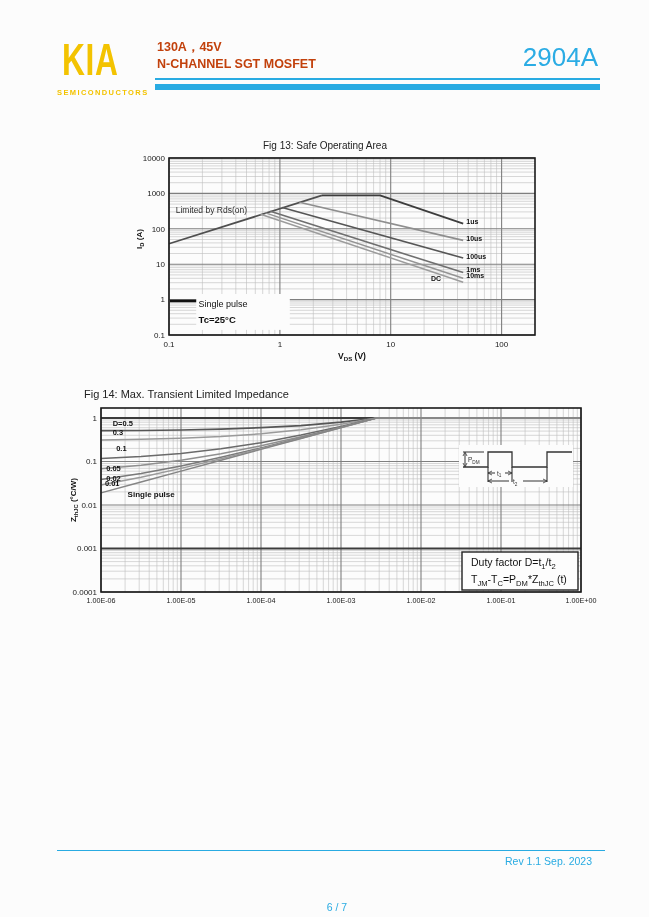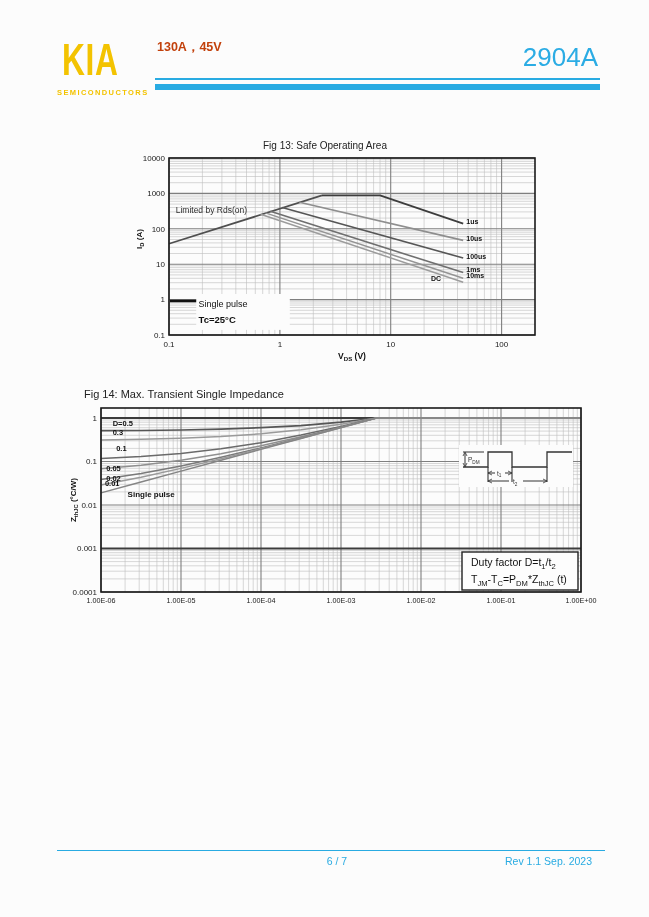--- a/index.html
+++ b/index.html
@@ -18,34 +18,35 @@
   .rule-thick{position:absolute;left:155px;top:84px;width:445px;height:5.5px;background:#29abe2;}
   
   .fig13-title{position:absolute;left:120px;top:140px;width:410px;text-align:center;
                font-size:10px;color:#222;}
   .fig14-title{position:absolute;left:84px;top:388px;font-size:11px;color:#222;}
   svg.chart{position:absolute;}
   #fig13{left:120px;top:135px;}
   #fig14{left:60px;top:385px;}
   
   .footer-rule{position:absolute;left:57px;top:850px;width:548px;height:1.4px;background:#29abe2;}
-  .page-num{position:absolute;left:297px;top:855px;width:80px;text-align:center;
+  .page-num{position:absolute;left:297px;top:901px;width:80px;text-align:center;
             font-size:10.5px;color:#29a9e0;}
   .revision{position:absolute;right:57px;top:855px;font-size:10.5px;color:#29a9e0;}
 </style>
 </head>
 <body>
 
 <div class="page">
 
   <div>
     <div class="logo-kia" style="color: rgb(243, 195, 1);">KIA</div>
     <div class="logo-sub" style="color: rgb(243, 195, 1);">SEMICONDUCTORS</div>
     <div class="spec" style="color: #c2410c;">
       <div>130A，45V</div>
+      <div>N-CHANNEL SGT MOSFET</div>
     </div>
     <div class="part-number" style="color: rgb(43, 172, 228);">2904A</div>
     <div class="rule-thin" style="background: rgb(41, 171, 226);"></div>
     <div class="rule-thick" style="background: rgb(41, 171, 226);"></div>
   </div>
 
   <div class="fig13-title">Fig 13: Safe Operating Area</div>
   <svg id="fig13" class="chart" width="450" height="240" viewBox="0 0 450 240">
       <g>
         <line x1="82.4" x2="82.4" y1="23" y2="200" stroke="#bdbdbd" stroke-width="0.6"></line>
@@ -151,21 +152,21 @@
       <text x="45" y="25.8" font-size="8" fill="#1a1a1a" text-anchor="end">10000</text>
       <text x="45" y="61.2" font-size="8" fill="#1a1a1a" text-anchor="end">1000</text>
       <text x="45" y="96.6" font-size="8" fill="#1a1a1a" text-anchor="end">100</text>
       <text x="45" y="132.0" font-size="8" fill="#1a1a1a" text-anchor="end">10</text>
       <text x="45" y="167.4" font-size="8" fill="#1a1a1a" text-anchor="end">1</text>
       <text x="45" y="202.8" font-size="8" fill="#1a1a1a" text-anchor="end">0.1</text>
       <text x="232" y="224" font-size="8.5" fill="#111" text-anchor="middle" font-weight="bold"><tspan>V</tspan><tspan dy="2.1" font-size="6.1">DS</tspan><tspan dy="-2.1"> (V)</tspan></text>
       <text x="22" y="104" font-size="8" fill="#111" text-anchor="middle" font-weight="bold" transform="rotate(-90 22 104)"><tspan>I</tspan><tspan dy="2" font-size="5.8">D</tspan><tspan dy="-2"> (A)</tspan></text>
     </svg>
 
-  <div class="fig14-title">Fig 14: Max. Transient Single Impedance</div>
+  <div class="fig14-title">Fig 14: Max. Transient Limited Impedance</div>
   <svg id="fig14" class="chart" width="560" height="235" viewBox="0 0 560 235">
       <g>
         <line x1="65.1" x2="65.1" y1="23" y2="207" stroke="#bdbdbd" stroke-width="0.6"></line>
         <line x1="79.2" x2="79.2" y1="23" y2="207" stroke="#bdbdbd" stroke-width="0.6"></line>
         <line x1="89.2" x2="89.2" y1="23" y2="207" stroke="#bdbdbd" stroke-width="0.6"></line>
         <line x1="96.9" x2="96.9" y1="23" y2="207" stroke="#bdbdbd" stroke-width="0.6"></line>
         <line x1="103.3" x2="103.3" y1="23" y2="207" stroke="#bdbdbd" stroke-width="0.6"></line>
         <line x1="108.6" x2="108.6" y1="23" y2="207" stroke="#bdbdbd" stroke-width="0.6"></line>
         <line x1="113.2" x2="113.2" y1="23" y2="207" stroke="#bdbdbd" stroke-width="0.6"></line>
         <line x1="117.3" x2="117.3" y1="23" y2="207" stroke="#bdbdbd" stroke-width="0.6"></line>

